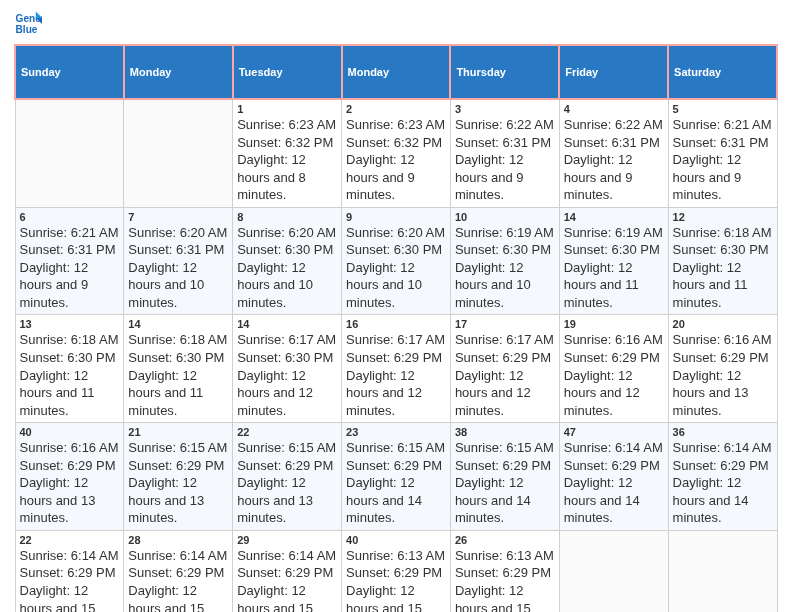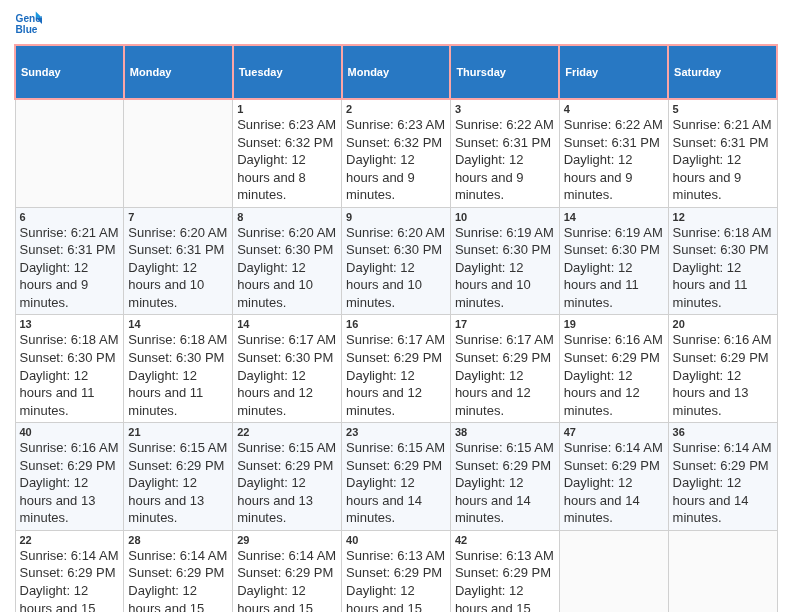--- a/index.html
+++ b/index.html
@@ -310,21 +310,21 @@
 Sunset: 6:29 PM
 Daylight: 12 hours and 15 minutes.</div>
           </td>
           <td>
             <span class="day-number">40</span>
             <div class="day-info">Sunrise: 6:13 AM
 Sunset: 6:29 PM
 Daylight: 12 hours and 15 minutes.</div>
           </td>
           <td>
-            <span class="day-number">42</span>
+            <span class="day-number">26</span>
             <div class="day-info">Sunrise: 6:13 AM
 Sunset: 6:29 PM
 Daylight: 12 hours and 15 minutes.</div>
           </td>
           <td class="empty-cell"></td>
           <td class="empty-cell"></td>
         </tr>
       </tbody>
   </table>
 </div>

